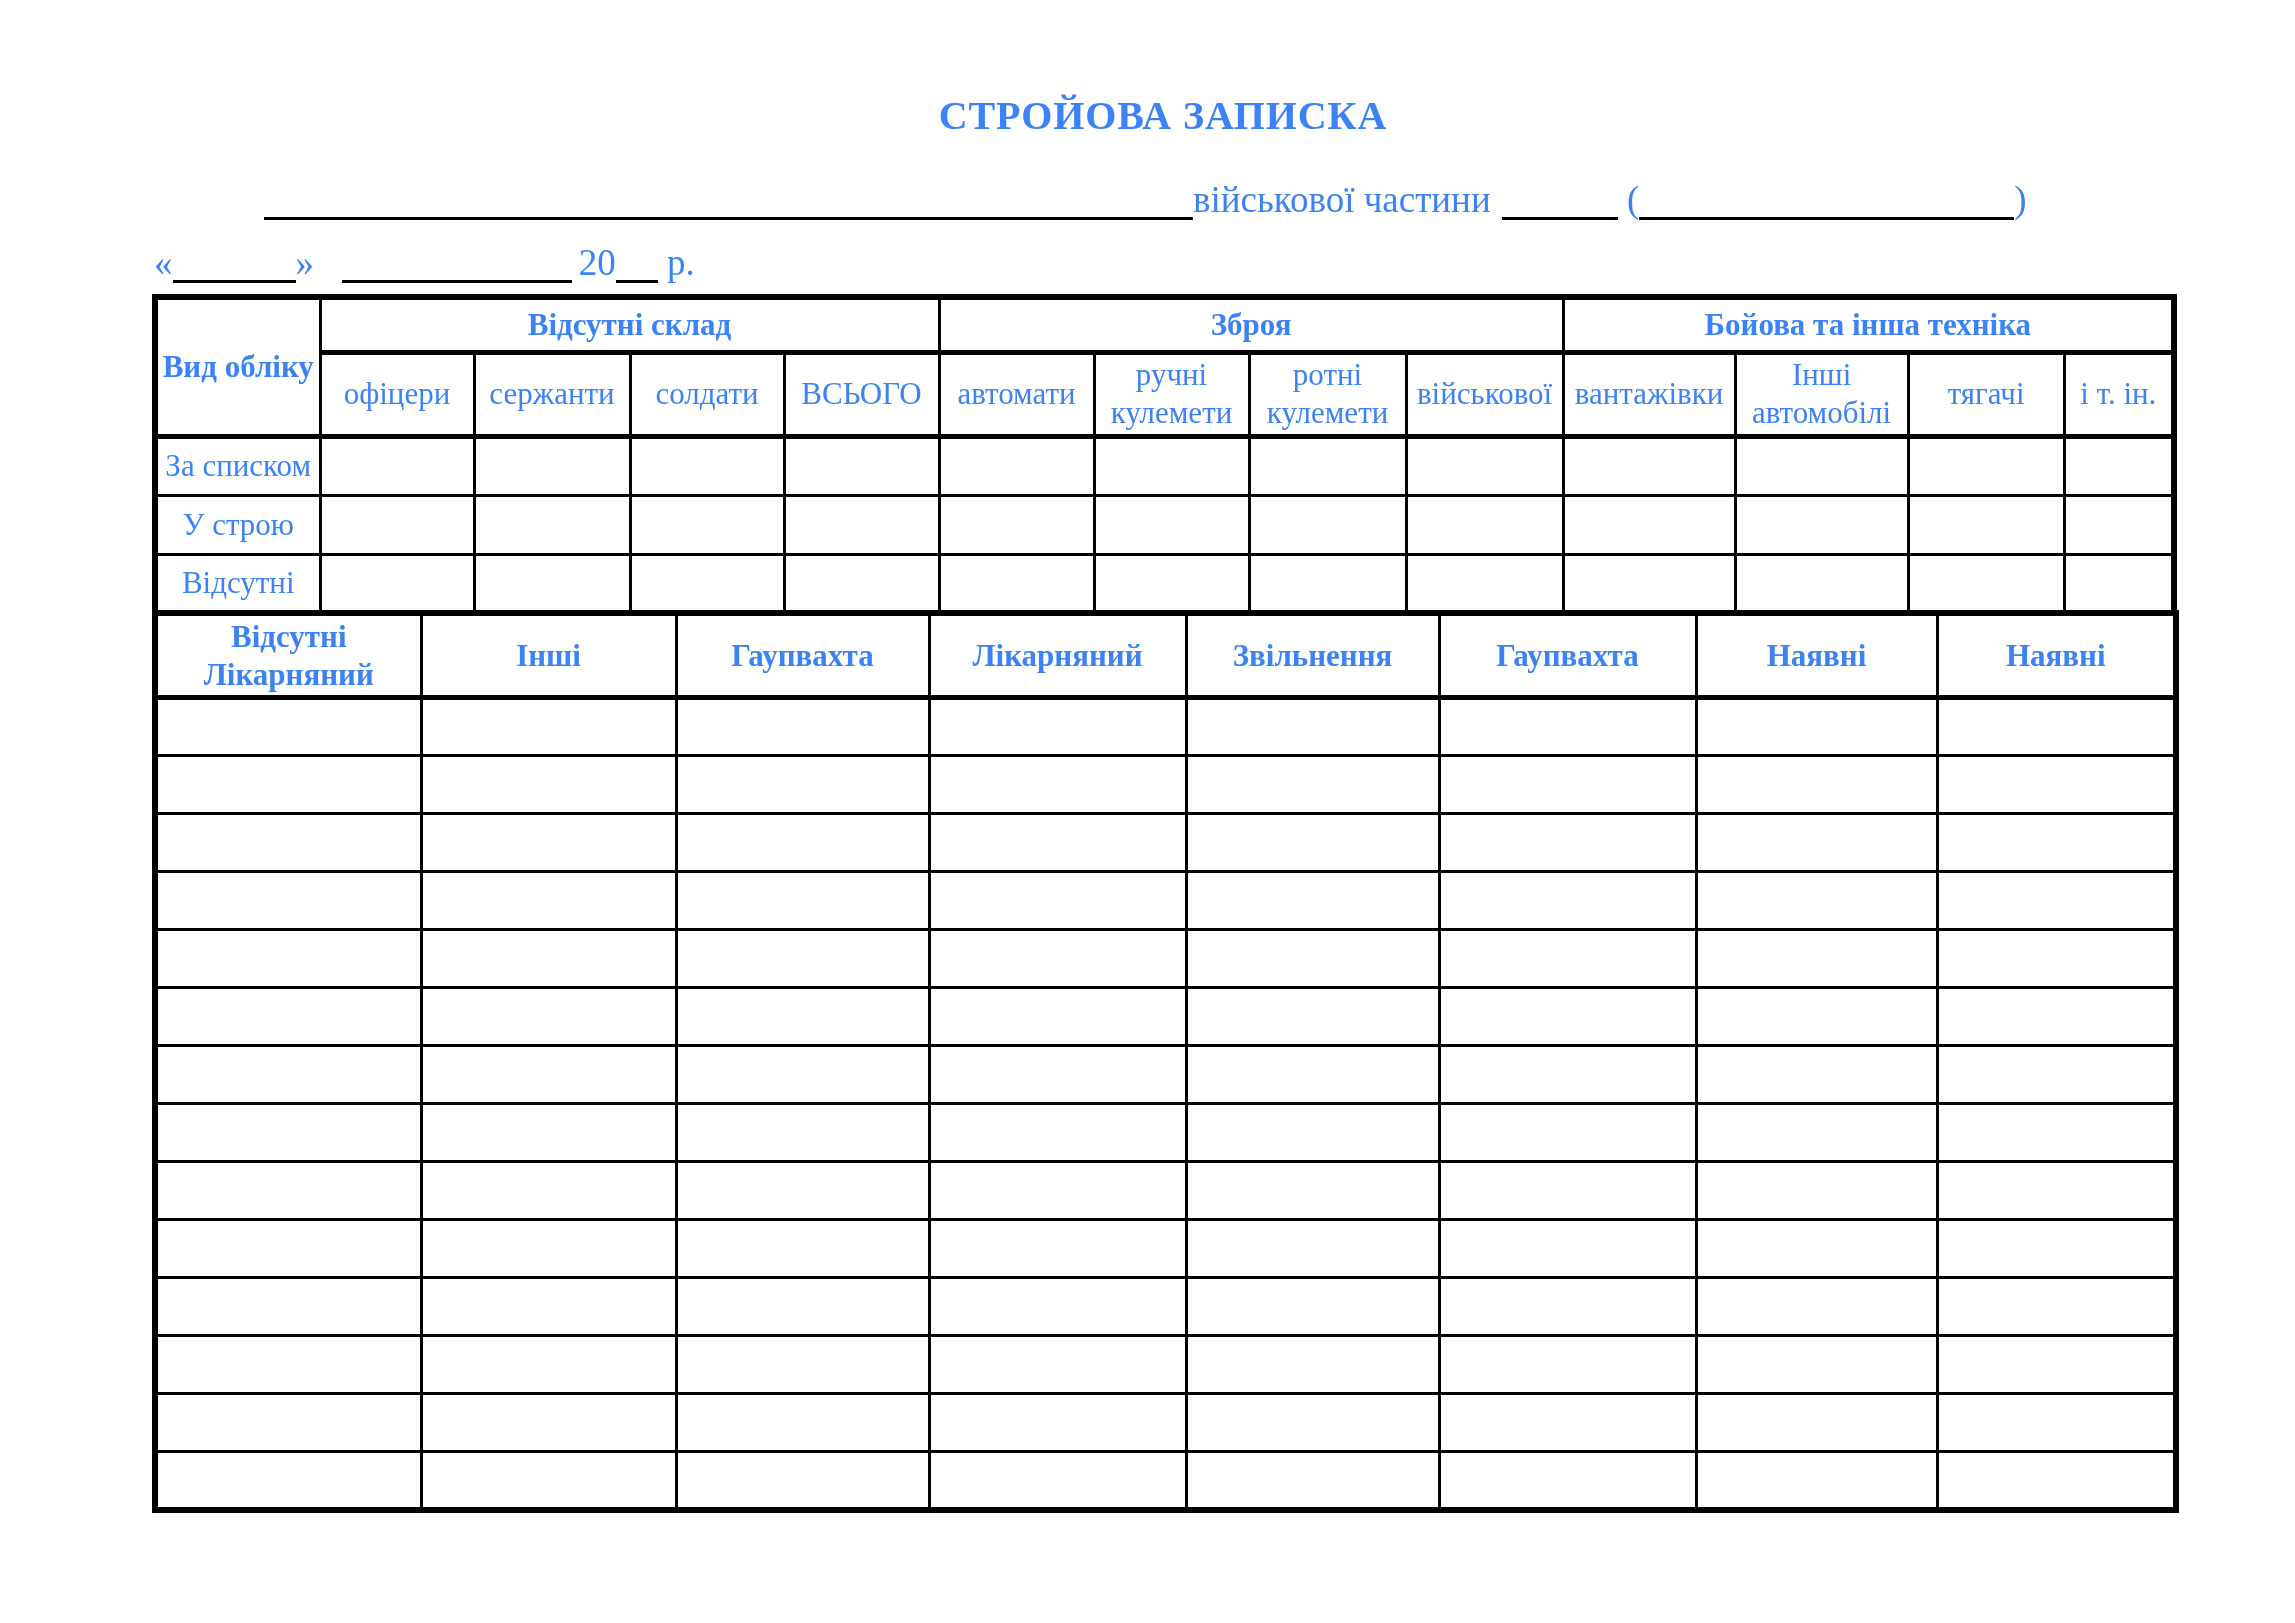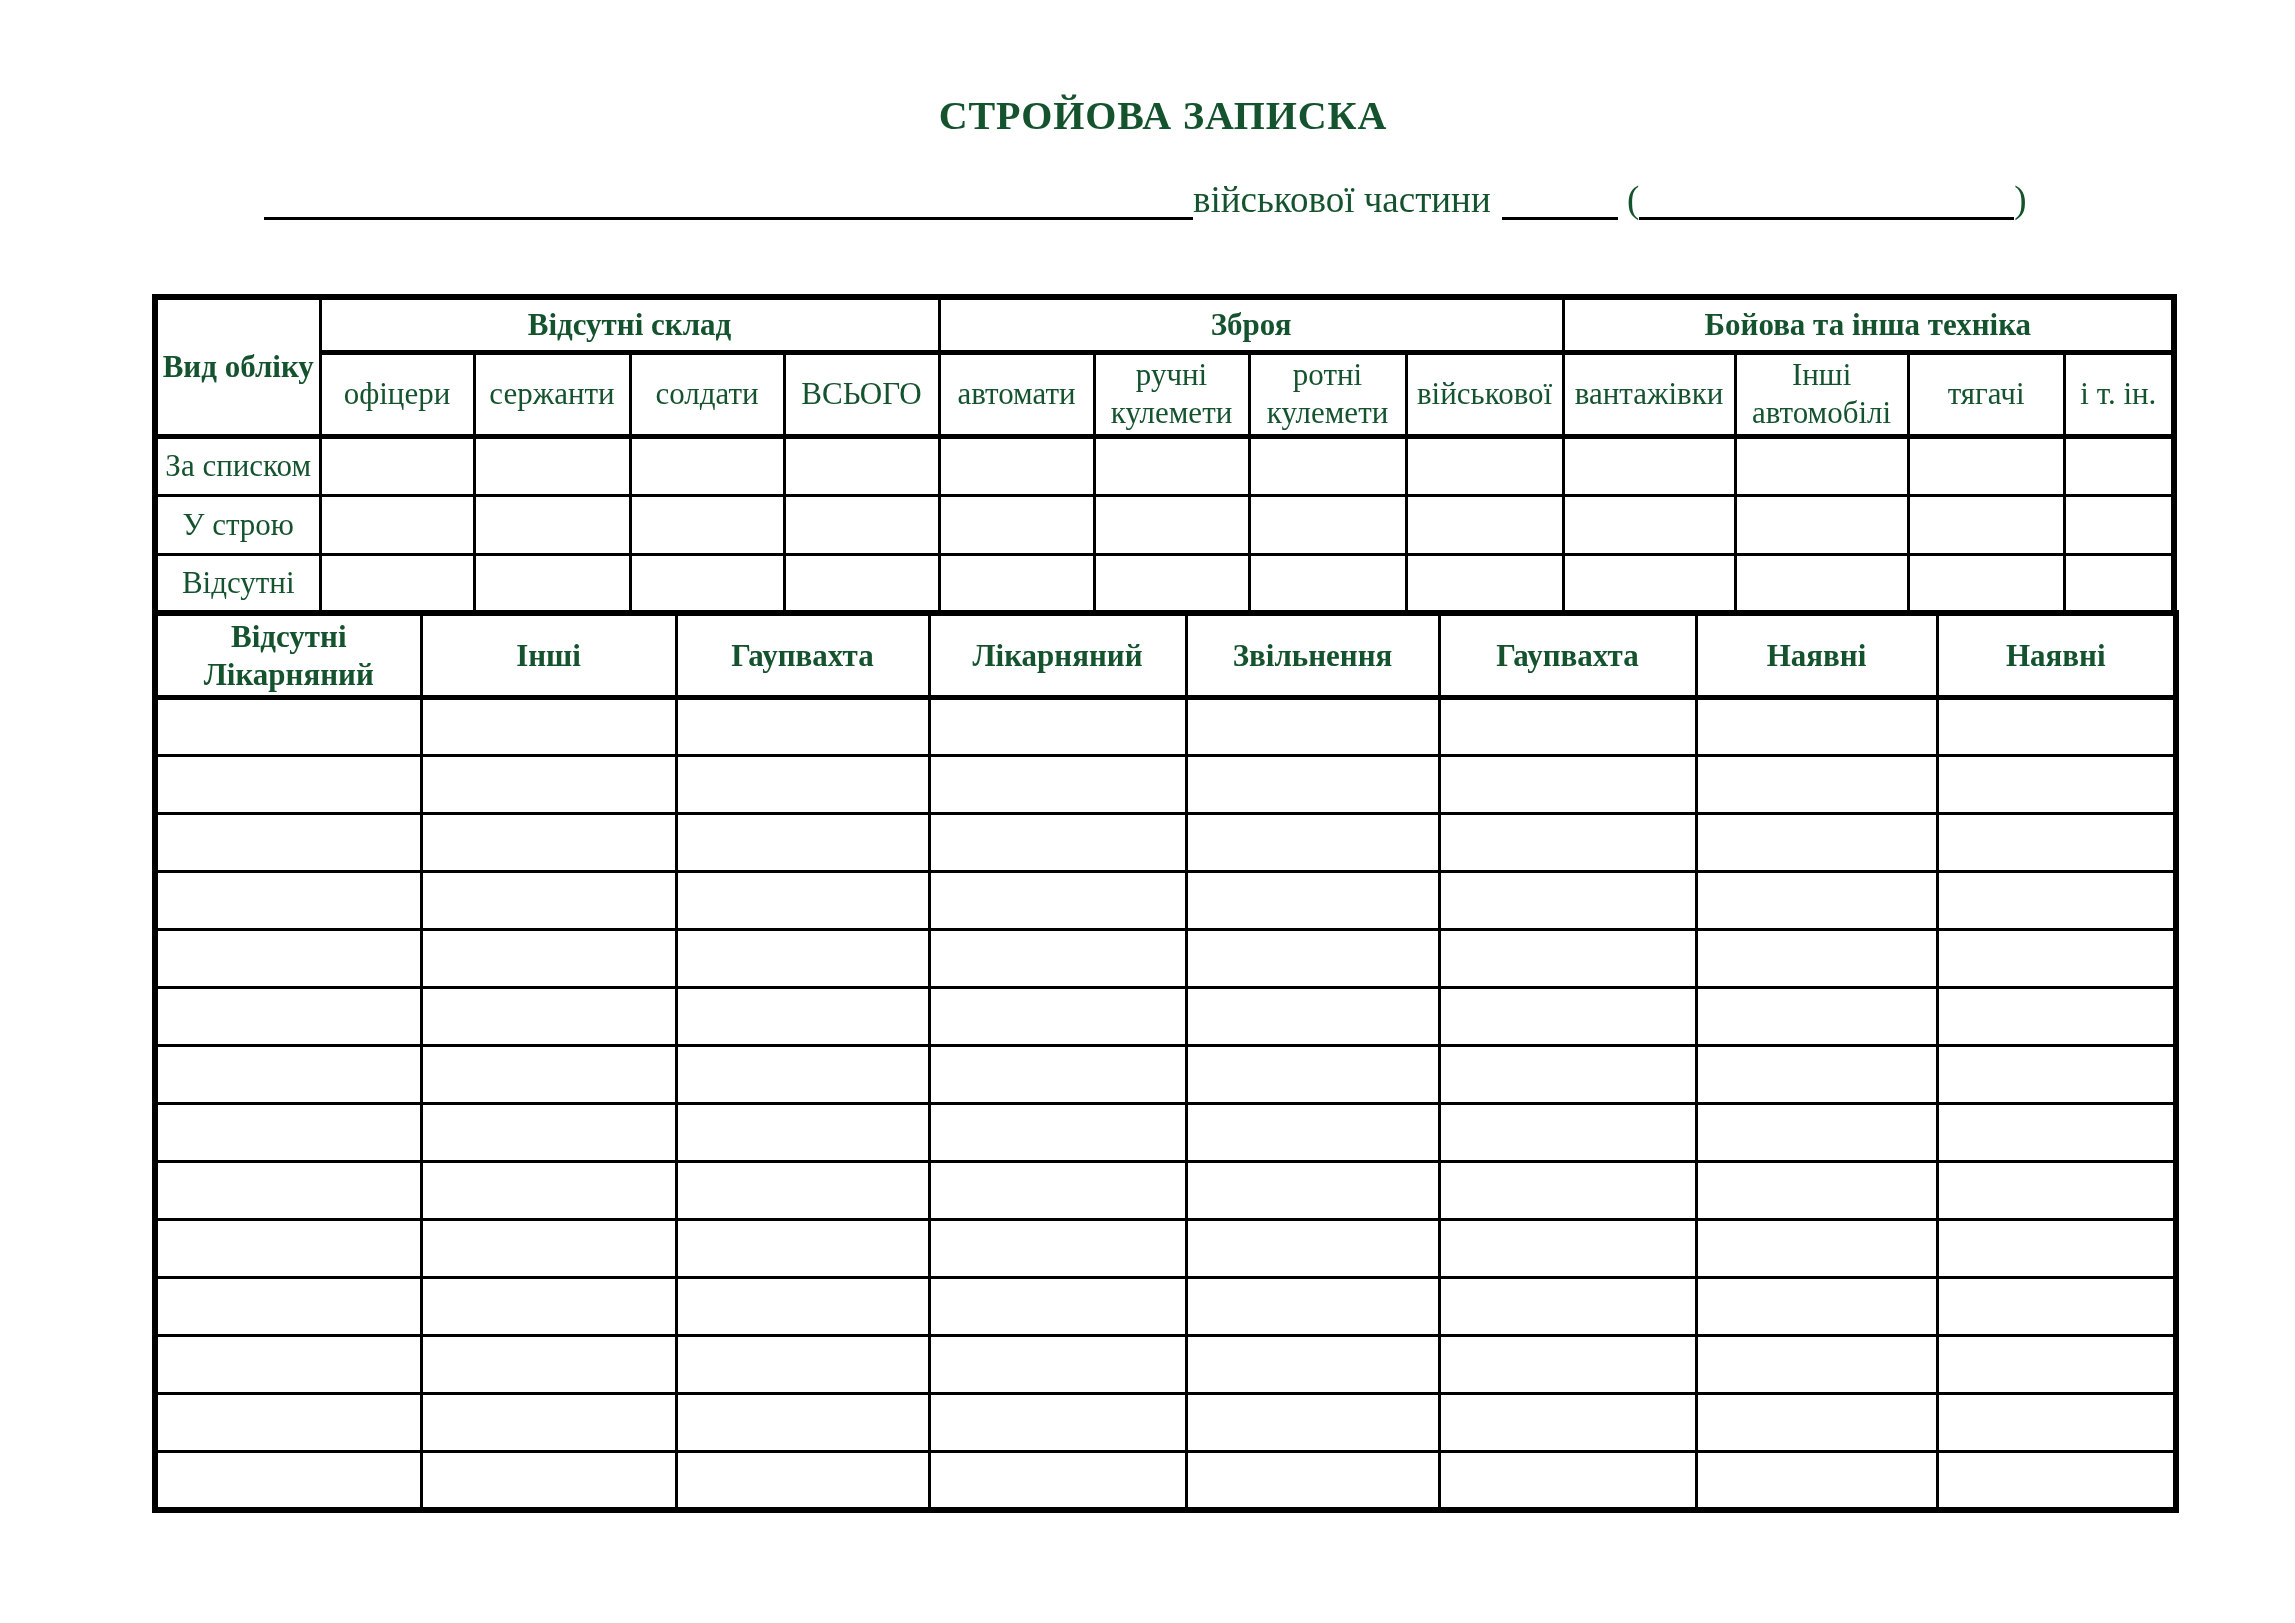--- a/index.html
+++ b/index.html
@@ -2,21 +2,21 @@
 <html style="font-size:14.7px"><head>
 <meta charset="utf-8">
 <style>
   html, body { margin: 0; padding: 0; }
   .page {
     position: relative;
     width: 2296px;
     height: 1624px;
     background: #ffffff;
     font-family: "Liberation Serif", "DejaVu Serif", serif;
-    color: #14532d;
+    color: #3b82f6;
     overflow: hidden;
   }
 
   
   .doc-title {
     position: absolute;
     left: 152px;
     top: 96px;
     width: 2022px;
     text-align: center;
@@ -84,20 +84,21 @@
 </style>
 </head>
 <body>
 
 <div class="page">
 
   <div class="doc-title">СТРОЙОВА ЗАПИСКА</div>
 
   <div class="unit-line"><span class="blank w-long"></span><span>військової частини</span><span class="blank w-unit"></span><span>(</span><span class="blank w-paren"></span><span>)</span></div>
 
+  <div class="date-line"><span>«</span><span class="blank w-day"></span><span>»</span><span class="blank w-month"></span><span>20</span><span class="blank w-year"></span><span>р.</span></div>
 
   <table class="summary-table">
     <colgroup>
       <col style="width:165px">
         <col style="width:154px">
         <col style="width:156px">
       <col style="width:154px">
         <col style="width:155px">
         <col style="width:155px">
       <col style="width:155px">

